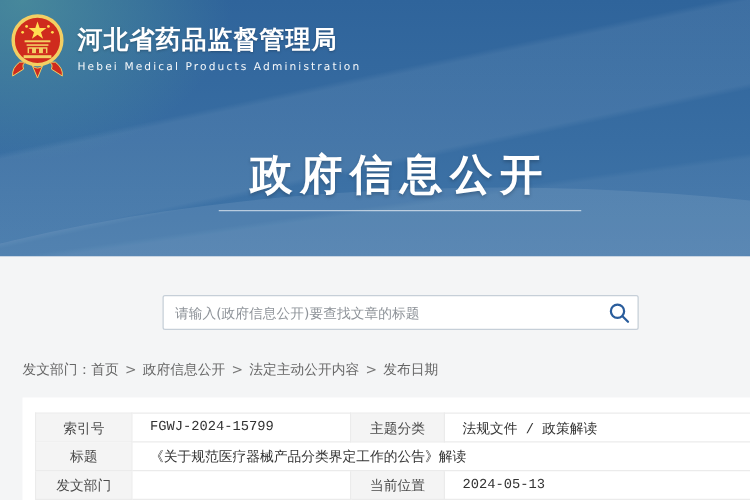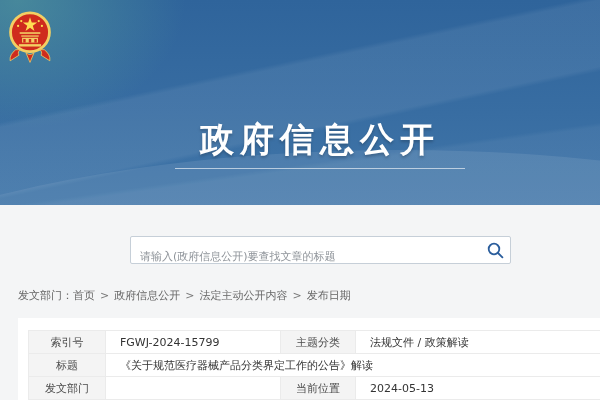--- a/index.html
+++ b/index.html
@@ -51,21 +51,21 @@
   }
   .banner-hairline {
     position: absolute; left: 175px; top: 168px; width: 290px; height: 1px;
     background: rgba(255,255,255,0.6);
   }
 
   
   .search-box {
     position: absolute; left: 130px; top: 236px; width: 381px; height: 28px;
     background: #ffffff; border: 1px solid #c6cfd8; border-radius: 2px;
-    display: flex; align-items: flex-end;
+    display: flex; align-items: center;
   }
   .search-input {
     flex: 1; border: none; outline: none; background: transparent;
     font-family: "DejaVu Sans", "Liberation Sans", sans-serif;
     font-size: 11px; color: #333; padding: 0 6px 0 9px;
   }
   .search-input::placeholder { color: #8e9399; }
   .search-btn {
     width: 30px; height: 100%; border: none; background: transparent; cursor: pointer;
     display: flex; align-items: center; justify-content: center;
@@ -84,21 +84,21 @@
     position: absolute; left: 18px; top: 318px; width: 604px; height: 120px;
     background: #ffffff;
   }
   .info-table {
     margin: 12px 0 0 10px; width: 592px;
     border-collapse: collapse; table-layout: fixed;
     font-size: 11px; color: #333;
   }
   .info-table td {
     border: 1px solid #ebebeb; height: 23px; padding: 0 0 0 14px;
-    overflow: hidden; white-space: nowrap;
+    overflow: hidden; white-space: nowrap; font-family: Liberation Mono, monospace;
   }
   .info-table td.lbl {
     background: #f4f4f4; color: #4a4a4a; text-align: center; padding: 0 2px;
   }
   .col-l1 { width: 77px; } .col-v1 { width: 175px; } .col-l2 { width: 75px; }
 </style>
 </head>
 <body>
 
 <div class="header">
@@ -119,20 +119,22 @@
       <rect x="20" y="35" width="20" height="6" fill="#f3cf63"></rect>
       <rect x="21.5" y="36.5" width="3" height="4.5" fill="#cf2b1d"></rect>
       <rect x="28.5" y="36.5" width="3" height="4.5" fill="#cf2b1d"></rect>
       <rect x="35.5" y="36.5" width="3" height="4.5" fill="#cf2b1d"></rect>
       <rect x="16" y="43" width="28" height="3" fill="#f3cf63"></rect>
       <path d="M12 50 Q4 56 5 64 L16 57 Q14 52 18 50 Z" fill="#cf2b1d" stroke="#f3cf63" stroke-width="1"></path>
       <path d="M48 50 Q56 56 55 64 L44 57 Q46 52 42 50 Z" fill="#cf2b1d" stroke="#f3cf63" stroke-width="1"></path>
       <path d="M25 54 L30 66 L35 54 Q30 58 25 54 Z" fill="#cf2b1d" stroke="#f3cf63" stroke-width="1"></path>
     </svg>
     <div class="site-text">
+      <div class="site-name">河北省药品监督管理局</div>
+      <div class="site-name-en">Hebei Medical Products Administration</div>
     </div>
   </div>
 
   <div class="banner-title-wrap">
     <span class="banner-title">政府信息公开</span>
   </div>
   <div class="banner-hairline"></div>
 </div>
 
 <div class="search-box">

